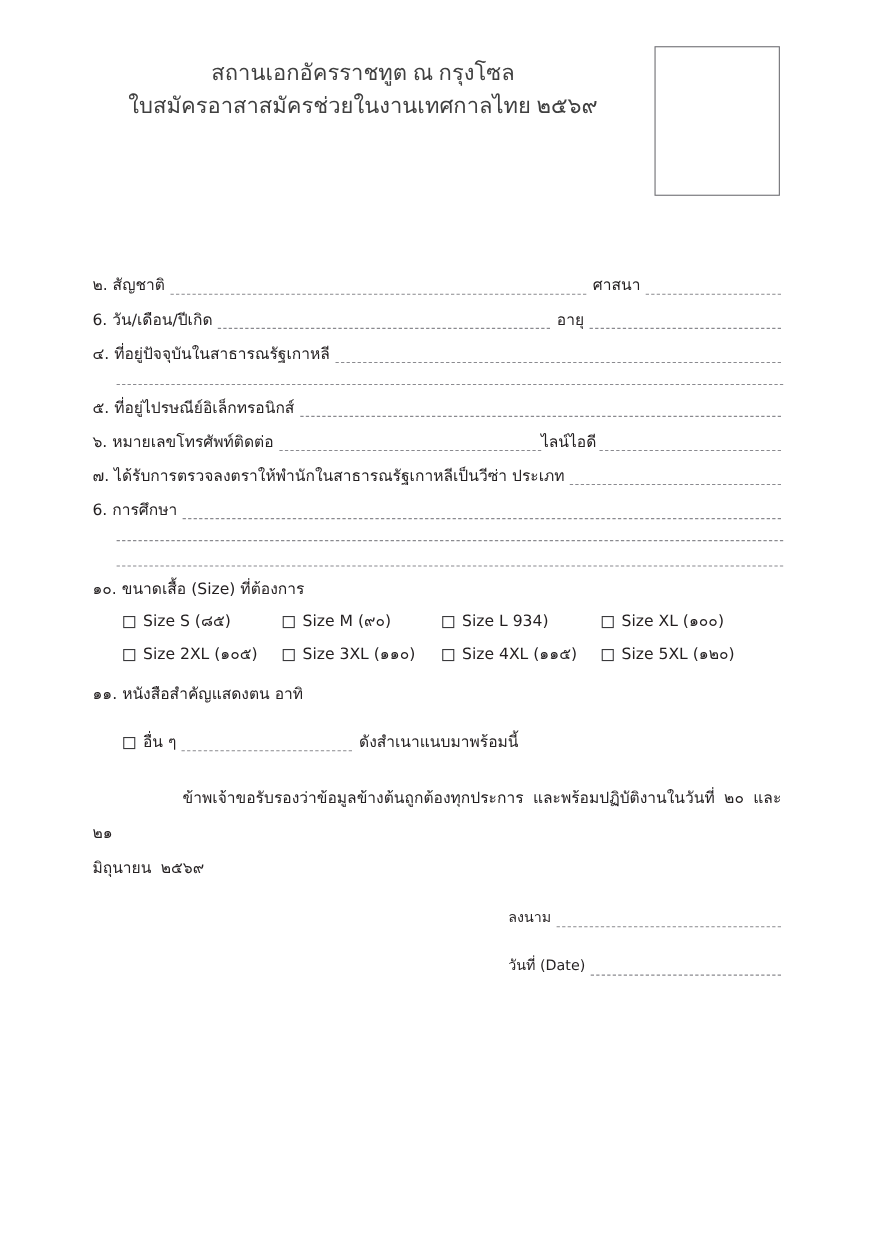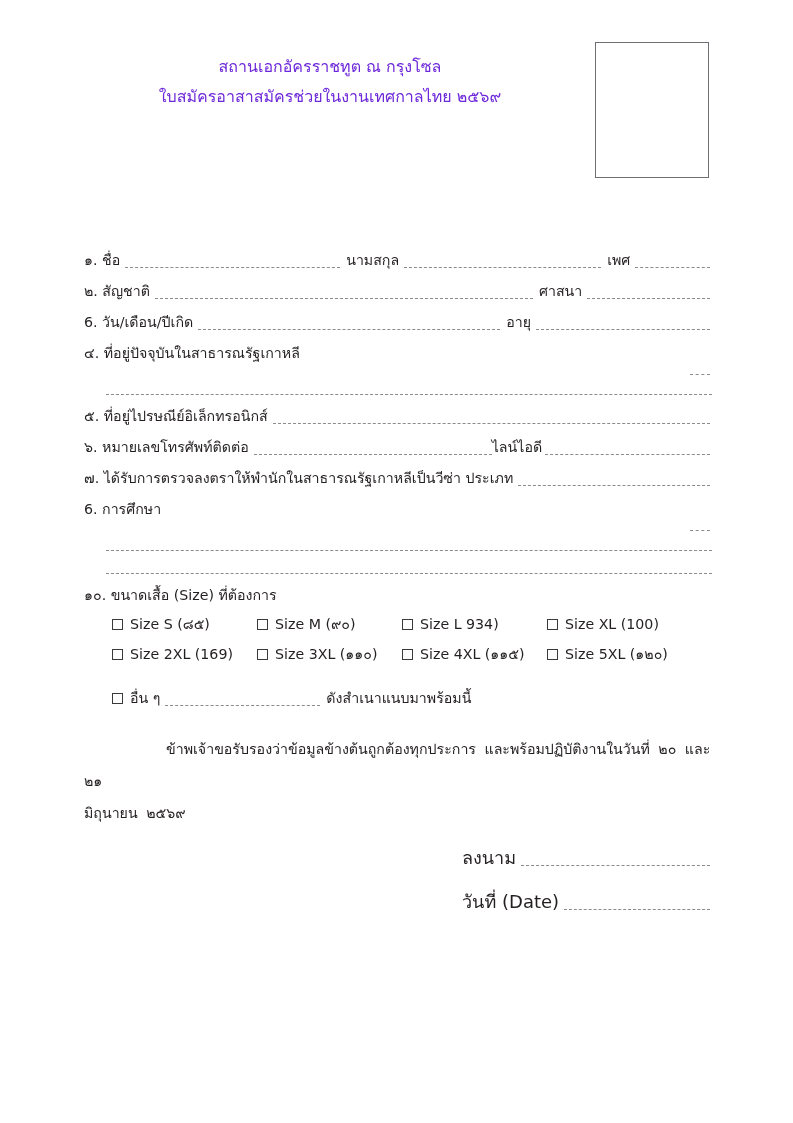--- a/index.html
+++ b/index.html
@@ -23,24 +23,25 @@
 
   
   .header-block {
     position: absolute;
     top: 52px;
     left: 90px;
     width: 480px;
     text-align: center;
   }
   .title-line {
-    font-size: 16px;
+    font-size: 20px;
     line-height: 30px;
-    color: #6d28d9;
-    white-space: nowrap;
+    color: #404040;
+    white-space: nowrap;
+    font-family: Liberation Serif, serif;
   }
   .photo-box {
     position: absolute;
     left: 595px;
     top: 42px;
     width: 114px;
     height: 136px;
     border: 1px solid #6f6f74;
     background: #ffffff;
     box-sizing: border-box;
@@ -55,21 +56,21 @@
   }
 
   .row {
     display: flex;
     align-items: baseline;
     font-size: 14.2px;
     line-height: 20px;
     margin-bottom: 11px;
     white-space: nowrap;
   }
-  .row.tight { margin-bottom: 6px; flex-direction: column; }
+  .row.tight { margin-bottom: 6px; }
 
   .lbl {
     flex: 0 0 auto;
     padding-right: 2px;
   }
   .lbl.sp { padding-left: 4px; padding-right: 2px; }
 
   
   .dots {
     flex: 1 1 auto;
@@ -151,21 +152,21 @@
   .declaration .indent { display: inline-block; width: 82px; }
 
   
   .sig-block {
     margin-top: 18px;
     padding-left: 378px;
   }
   .sig-row {
     display: flex;
     align-items: baseline;
-    font-size: 18px;
+    font-size: 13px;
     line-height: 20px;
     margin-bottom: 24px;
     white-space: nowrap;
     justify-content: space-between;
   }
   .sig-row .dots { flex: 1 1 auto; }
   .sig-row .paren { flex: 0 0 auto; }
 </style>
 </head>
 <body>
@@ -174,28 +175,20 @@
 
   <div class="header-block">
     <div class="title-line">สถานเอกอัครราชทูต ณ กรุงโซล</div>
     <div class="title-line">ใบสมัครอาสาสมัครช่วยในงานเทศกาลไทย ๒๕๖๙</div>
   </div>
 
   <div class="photo-box"></div>
 
   <div class="form-body">
 
-    <div class="row">
-      <span class="lbl">๑. ชื่อ</span>
-      <span class="dots w-name"></span>
-      <span class="lbl sp">นามสกุล</span>
-      <span class="dots w-sur"></span>
-      <span class="lbl sp">เพศ</span>
-      <span class="dots w-sex"></span>
-    </div>
 
     <div class="row">
       <span class="lbl">๒. สัญชาติ</span>
       <span class="dots w-nat"></span>
       <span class="lbl sp">ศาสนา</span>
       <span class="dots w-rel"></span>
     </div>
 
     <div class="row">
       <span class="lbl">6. วัน/เดือน/ปีเกิด</span>
@@ -245,43 +238,44 @@
       <span class="cb-cell size-col">
         <span class="cb"></span>
         <span class="cb-label">Size M (๙๐)</span>
       </span>
       <span class="cb-cell size-col">
         <span class="cb"></span>
         <span class="cb-label">Size L 934)</span>
       </span>
       <span class="cb-cell">
         <span class="cb"></span>
-        <span class="cb-label">Size XL (100)</span>
+        <span class="cb-label">Size XL (๑๐๐)</span>
       </span>
     </div>
 
     <div class="cb-row">
       <span class="cb-cell size-col">
         <span class="cb"></span>
-        <span class="cb-label">Size 2XL (169)</span>
+        <span class="cb-label">Size 2XL (๑๐๕)</span>
       </span>
       <span class="cb-cell size-col">
         <span class="cb"></span>
         <span class="cb-label">Size 3XL (๑๑๐)</span>
       </span>
       <span class="cb-cell size-col">
         <span class="cb"></span>
         <span class="cb-label">Size 4XL (๑๑๕)</span>
       </span>
       <span class="cb-cell">
         <span class="cb"></span>
         <span class="cb-label">Size 5XL (๑๒๐)</span>
       </span>
     </div>
 
+    <div class="group-head" style="margin-top:16px">๑๑. หนังสือสำคัญแสดงตน อาทิ</div>
 
 
     <div class="other-row">
       <span class="cb" style="align-self:center"></span>
       <span class="lbl">อื่น ๆ</span>
       <span class="dots w-other"></span>
       <span class="lbl sp">ดังสำเนาแนบมาพร้อมนี้</span>
     </div>
 
     <div class="declaration">

